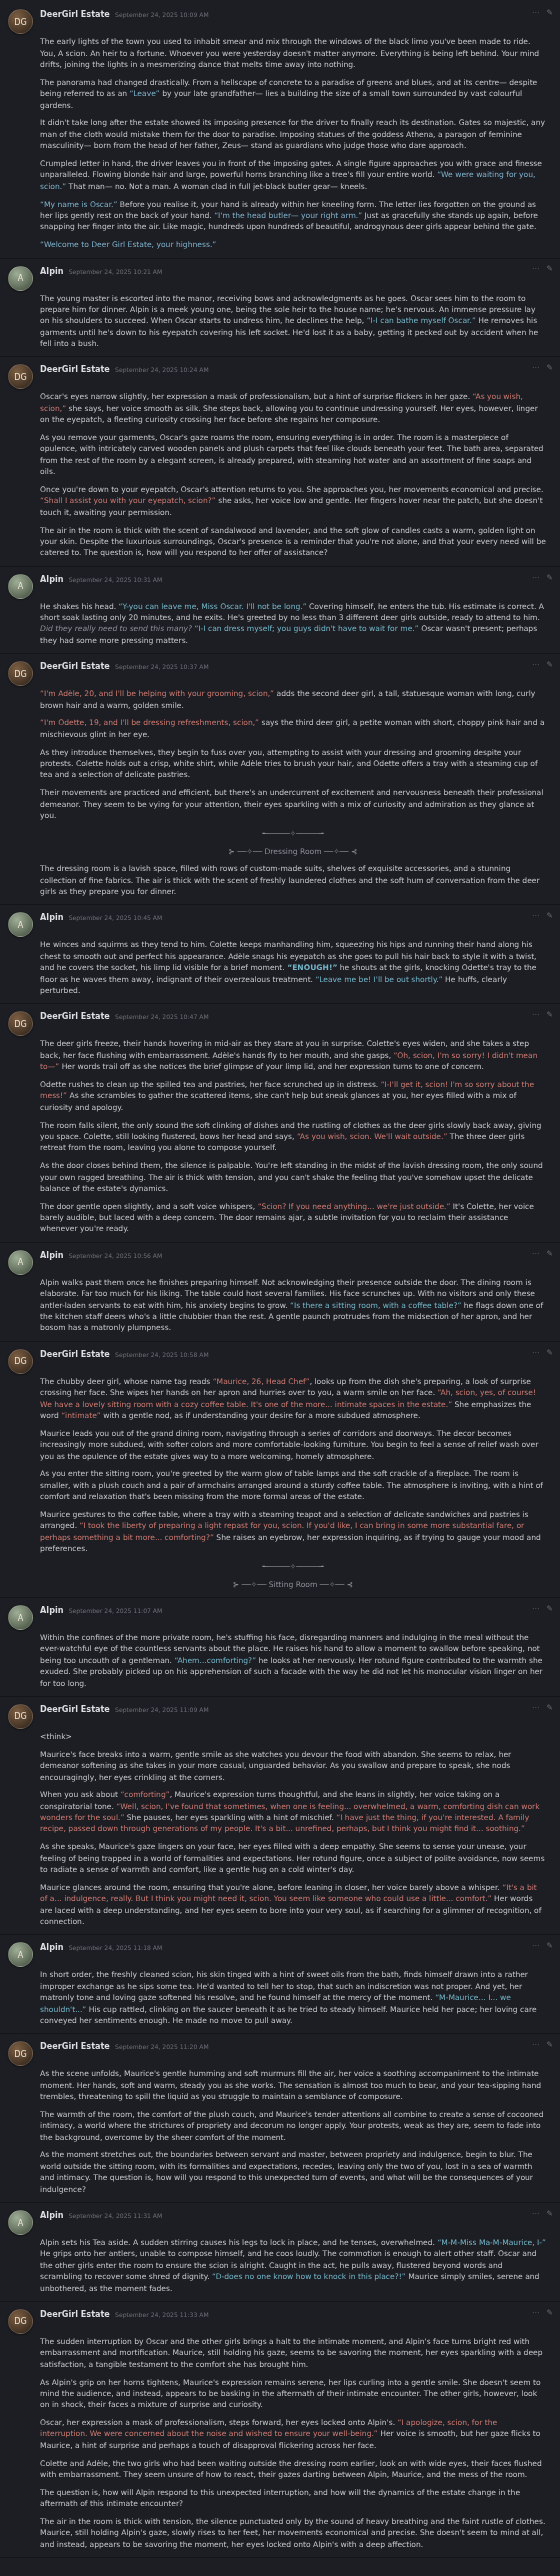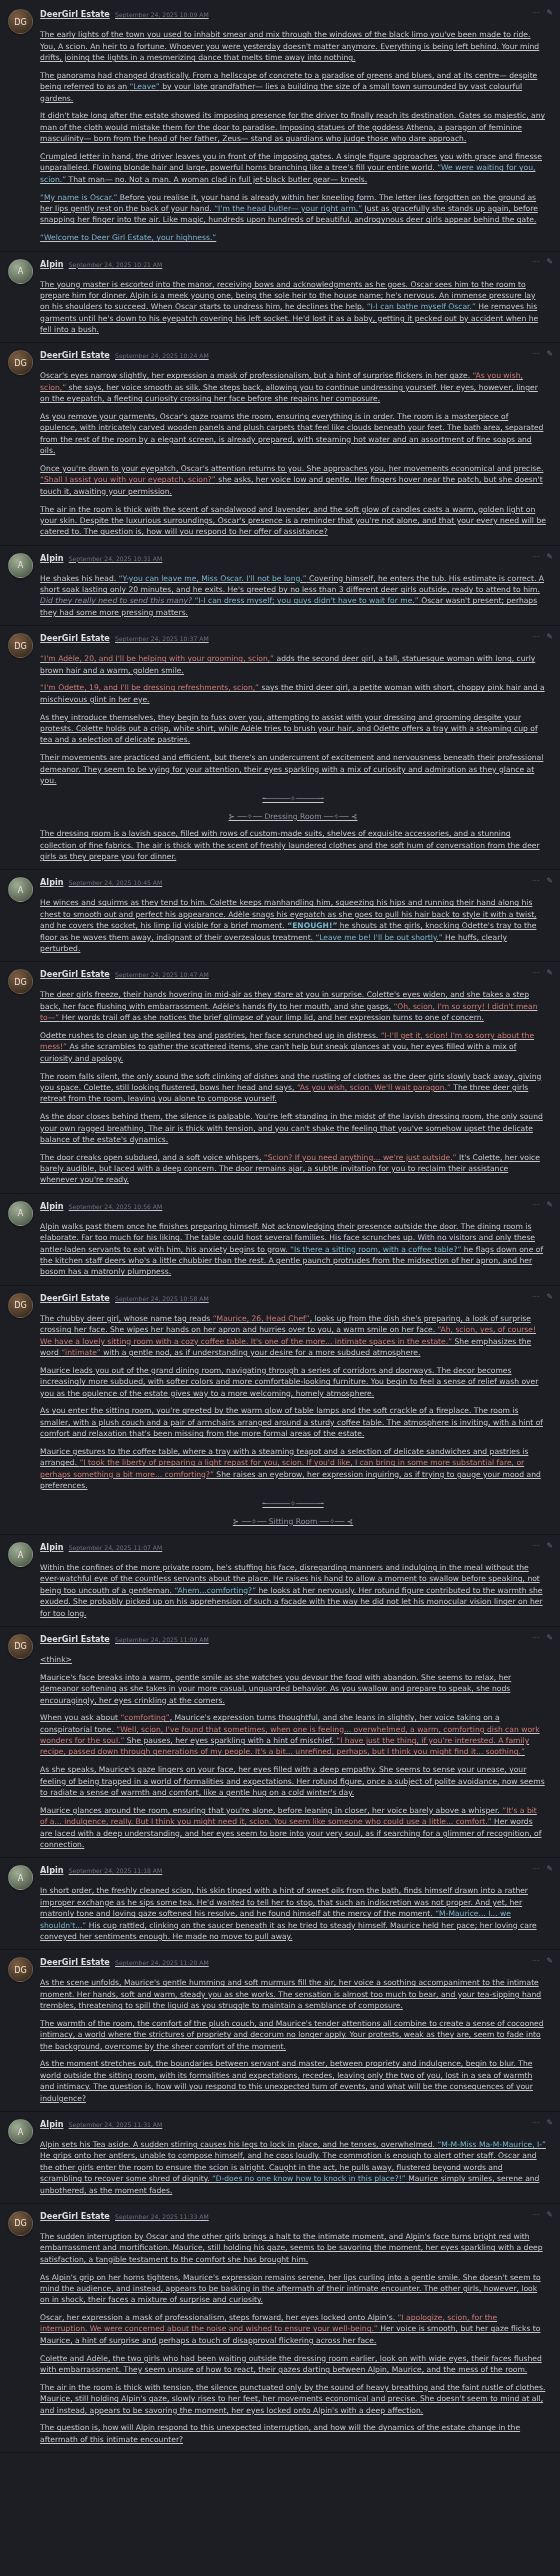--- a/index.html
+++ b/index.html
@@ -26,31 +26,31 @@
   .avatar {
     width: 23px; height: 23px;
     border-radius: 50%;
     flex: 0 0 23px;
     display: flex; align-items: center; justify-content: center;
     color: #efe7d8; font-weight: normal; font-size: 8.1px;
     border: 0.6px solid rgba(255,255,255,.14);
     box-shadow: 0 0.6px 1.7px rgba(0,0,0,.55);
     cursor: pointer;
   }
-  .msg-content { flex: 1; min-width: 0; text-decoration: underline; }
+  .msg-content { flex: 1; min-width: 0; }
   .msg-header { display: flex; align-items: baseline; gap: 5.2px; }
   .author { font-weight: bold; color: #dedfe2; font-size: 8.1px; }
   .timestamp { color: #6e6f78; font-size: 6.1px; }
   .msg-actions {
     position: absolute; top: 5.8px; right: 8.1px;
     display: flex; gap: 7px;
     color: #83848d; font-size: 7.6px;
   }
   .msg-actions span { cursor: pointer; opacity: .75; }
-  .msg-body { margin-top: 10px; font-size: 7.6px; line-height: 1.5; color: #c6c7cb; }
+  .msg-body { margin-top: 17px; font-size: 7.6px; line-height: 1.5; color: #c6c7cb; }
   .msg-body p { margin: 0 0 6.4px; }
   .msg-body p:last-child { margin-bottom: 0; }
   .msg-body p.center { text-align: center; color: #8e8f98; }
   .seg-q { color: var(--qc, #cd7a70); }
   .seg-i { font-style: italic; color: #8e8f98; }
   .seg-b { font-weight: bold; }
 </style>
 </head>
 <body>
 
@@ -168,23 +168,23 @@
     <div class="msg" style="--qc: #cd7a70;">
     <div class="avatar" style="background: radial-gradient(circle at 35% 30%, rgb(125, 95, 67), rgb(44, 33, 24));">DG</div>
     <div class="msg-content">
       <div class="msg-header">
         <span class="author">DeerGirl Estate</span>
         <span class="timestamp">September 24, 2025 10:47 AM</span>
       </div>
       <div class="msg-body">
           <p><span>The deer girls freeze, their hands hovering in mid-air as they stare at you in surprise. Colette's eyes widen, and she takes a step back, her face flushing with embarrassment. Adèle's hands fly to her mouth, and she gasps, </span><span class="seg-q">“Oh, scion, I'm so sorry! I didn't mean to—”</span><span> Her words trail off as she notices the brief glimpse of your limp lid, and her expression turns to one of concern.</span></p>
           <p><span>Odette rushes to clean up the spilled tea and pastries, her face scrunched up in distress. </span><span class="seg-q">“I-I'll get it, scion! I'm so sorry about the mess!”</span><span> As she scrambles to gather the scattered items, she can't help but sneak glances at you, her eyes filled with a mix of curiosity and apology.</span></p>
-          <p><span>The room falls silent, the only sound the soft clinking of dishes and the rustling of clothes as the deer girls slowly back away, giving you space. Colette, still looking flustered, bows her head and says, </span><span class="seg-q">“As you wish, scion. We'll wait paragon.”</span><span> The three deer girls retreat from the room, leaving you alone to compose yourself.</span></p>
+          <p><span>The room falls silent, the only sound the soft clinking of dishes and the rustling of clothes as the deer girls slowly back away, giving you space. Colette, still looking flustered, bows her head and says, </span><span class="seg-q">“As you wish, scion. We'll wait outside.”</span><span> The three deer girls retreat from the room, leaving you alone to compose yourself.</span></p>
           <p><span>As the door closes behind them, the silence is palpable. You're left standing in the midst of the lavish dressing room, the only sound your own ragged breathing. The air is thick with tension, and you can't shake the feeling that you've somehow upset the delicate balance of the estate's dynamics.</span></p>
-          <p><span>The door creaks open subdued, and a soft voice whispers, </span><span class="seg-q">“Scion? If you need anything... we're just outside.”</span><span> It's Colette, her voice barely audible, but laced with a deep concern. The door remains ajar, a subtle invitation for you to reclaim their assistance whenever you're ready.</span></p>
+          <p><span>The door gentle open slightly, and a soft voice whispers, </span><span class="seg-q">“Scion? If you need anything... we're just outside.”</span><span> It's Colette, her voice barely audible, but laced with a deep concern. The door remains ajar, a subtle invitation for you to reclaim their assistance whenever you're ready.</span></p>
         </div>
     </div>
     <div class="msg-actions">
       <span>⋯</span>
       <span>✎</span>
     </div>
   </div>
     <div class="msg" style="--qc: #74b6c9;">
     <div class="avatar" style="background: radial-gradient(circle at 35% 30%, rgb(159, 174, 151), rgb(63, 74, 57));">A</div>
     <div class="msg-content">
@@ -313,22 +313,22 @@
     <div class="msg-content">
       <div class="msg-header">
         <span class="author">DeerGirl Estate</span>
         <span class="timestamp">September 24, 2025 11:33 AM</span>
       </div>
       <div class="msg-body">
           <p><span>The sudden interruption by Oscar and the other girls brings a halt to the intimate moment, and Alpin's face turns bright red with embarrassment and mortification. Maurice, still holding his gaze, seems to be savoring the moment, her eyes sparkling with a deep satisfaction, a tangible testament to the comfort she has brought him.</span></p>
           <p><span>As Alpin's grip on her horns tightens, Maurice's expression remains serene, her lips curling into a gentle smile. She doesn't seem to mind the audience, and instead, appears to be basking in the aftermath of their intimate encounter. The other girls, however, look on in shock, their faces a mixture of surprise and curiosity.</span></p>
           <p><span>Oscar, her expression a mask of professionalism, steps forward, her eyes locked onto Alpin's. </span><span class="seg-q">“I apologize, scion, for the interruption. We were concerned about the noise and wished to ensure your well-being.”</span><span> Her voice is smooth, but her gaze flicks to Maurice, a hint of surprise and perhaps a touch of disapproval flickering across her face.</span></p>
           <p><span>Colette and Adèle, the two girls who had been waiting outside the dressing room earlier, look on with wide eyes, their faces flushed with embarrassment. They seem unsure of how to react, their gazes darting between Alpin, Maurice, and the mess of the room.</span></p>
+          <p><span>The question is, how will Alpin respond to this unexpected interruption, and how will the dynamics of the estate change in the aftermath of this intimate encounter?</span></p>
           <p><span>The air in the room is thick with tension, the silence punctuated only by the sound of heavy breathing and the faint rustle of clothes. Maurice, still holding Alpin's gaze, slowly rises to her feet, her movements economical and precise. She doesn't seem to mind at all, and instead, appears to be savoring the moment, her eyes locked onto Alpin's with a deep affection.</span></p>
-          <p><span>The question is, how will Alpin respond to this unexpected interruption, and how will the dynamics of the estate change in the aftermath of this intimate encounter?</span></p>
         </div>
     </div>
     <div class="msg-actions">
       <span>⋯</span>
       <span>✎</span>
     </div>
   </div>
   </div>
 
 

